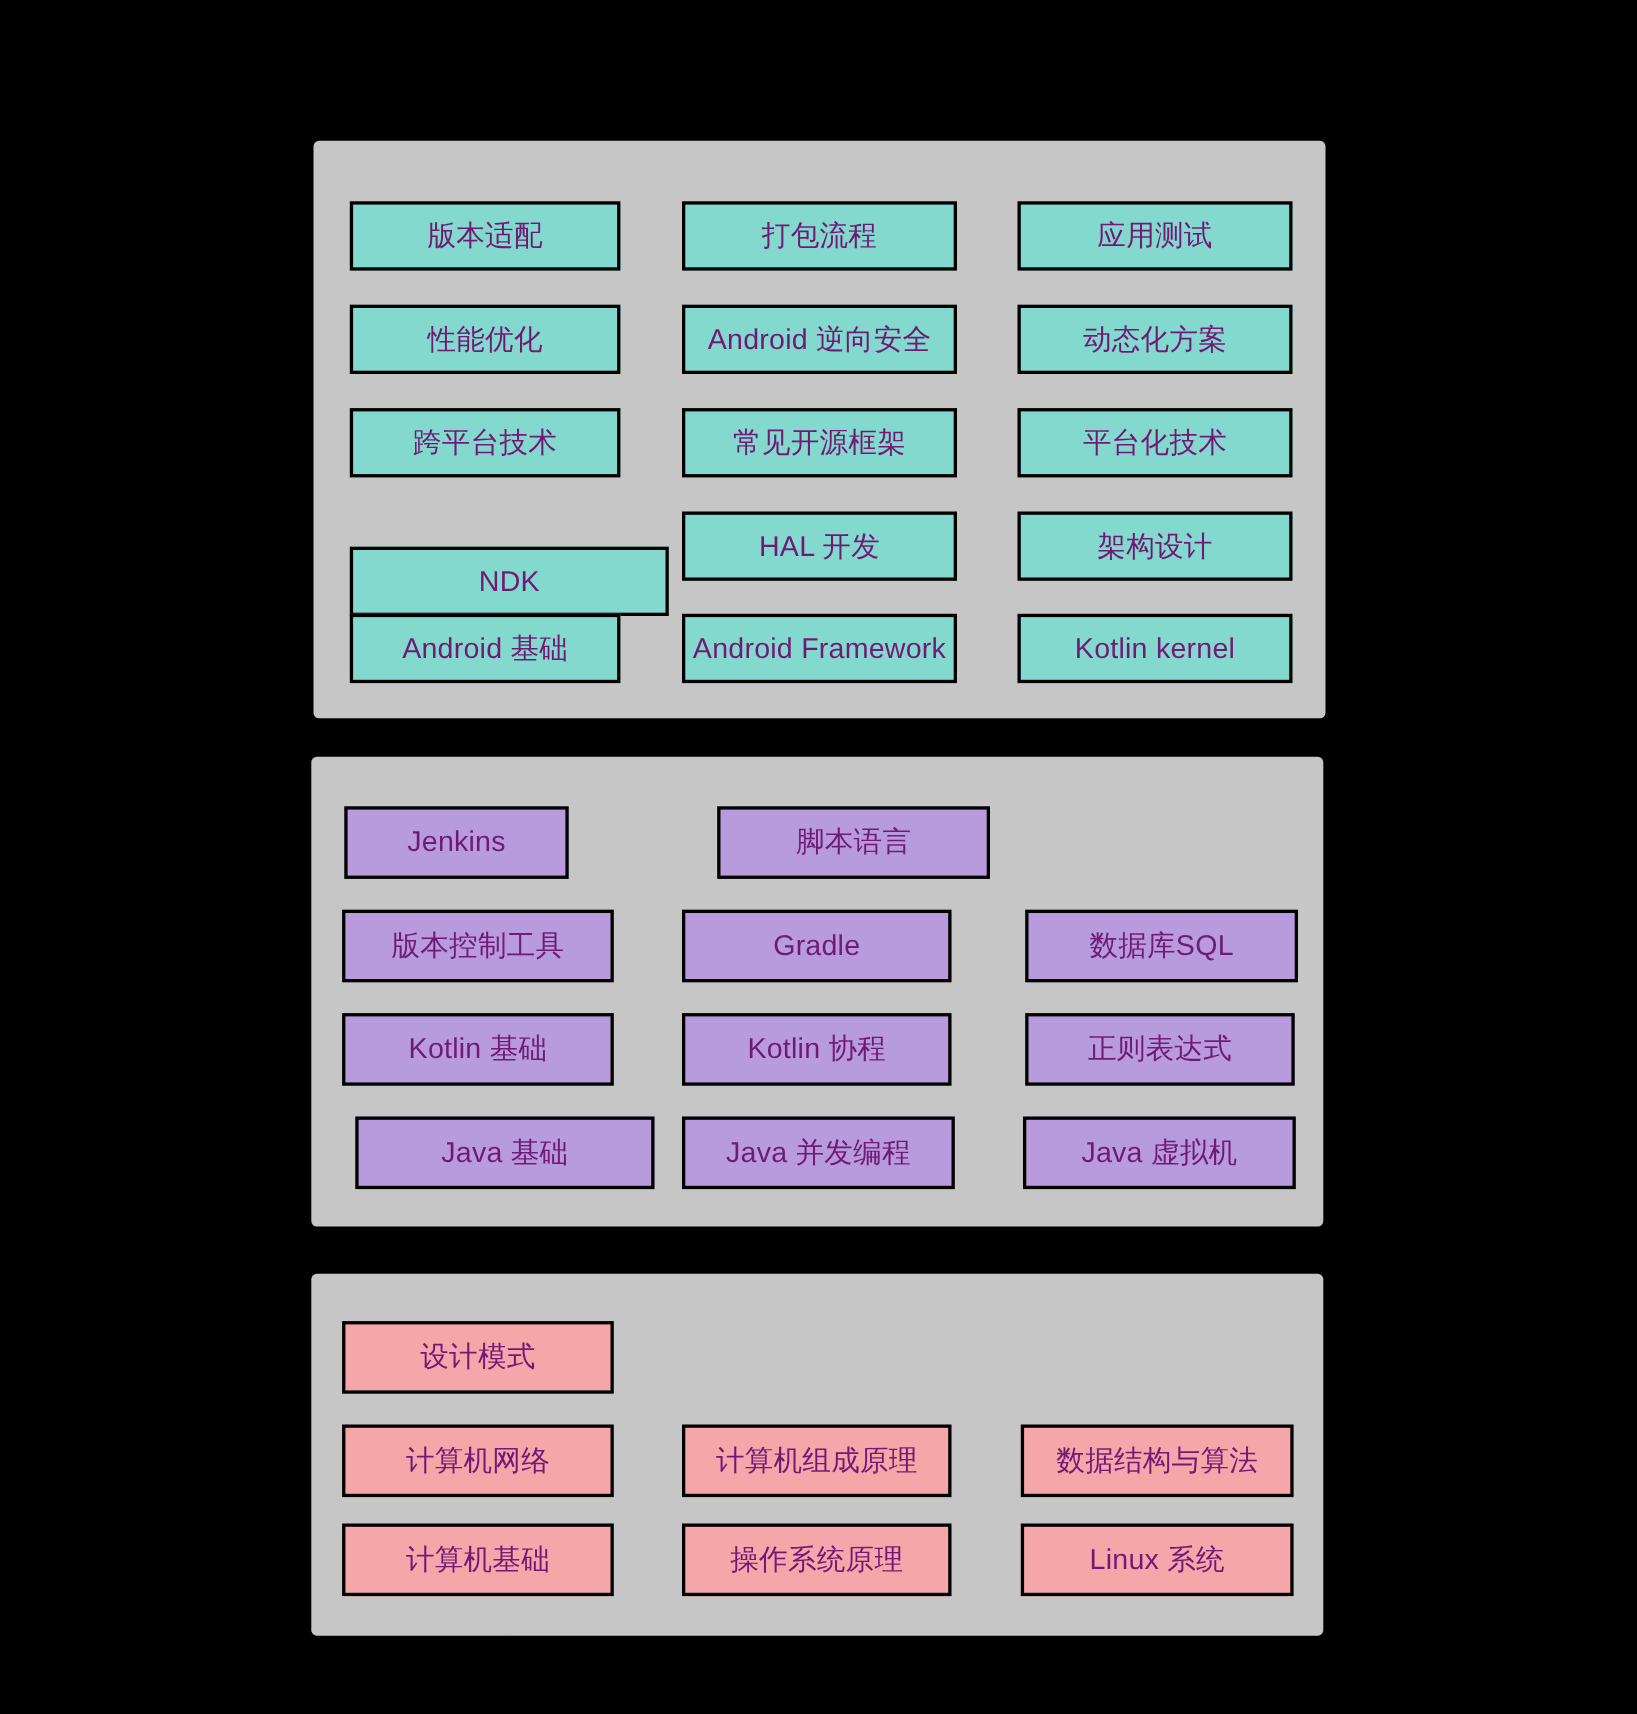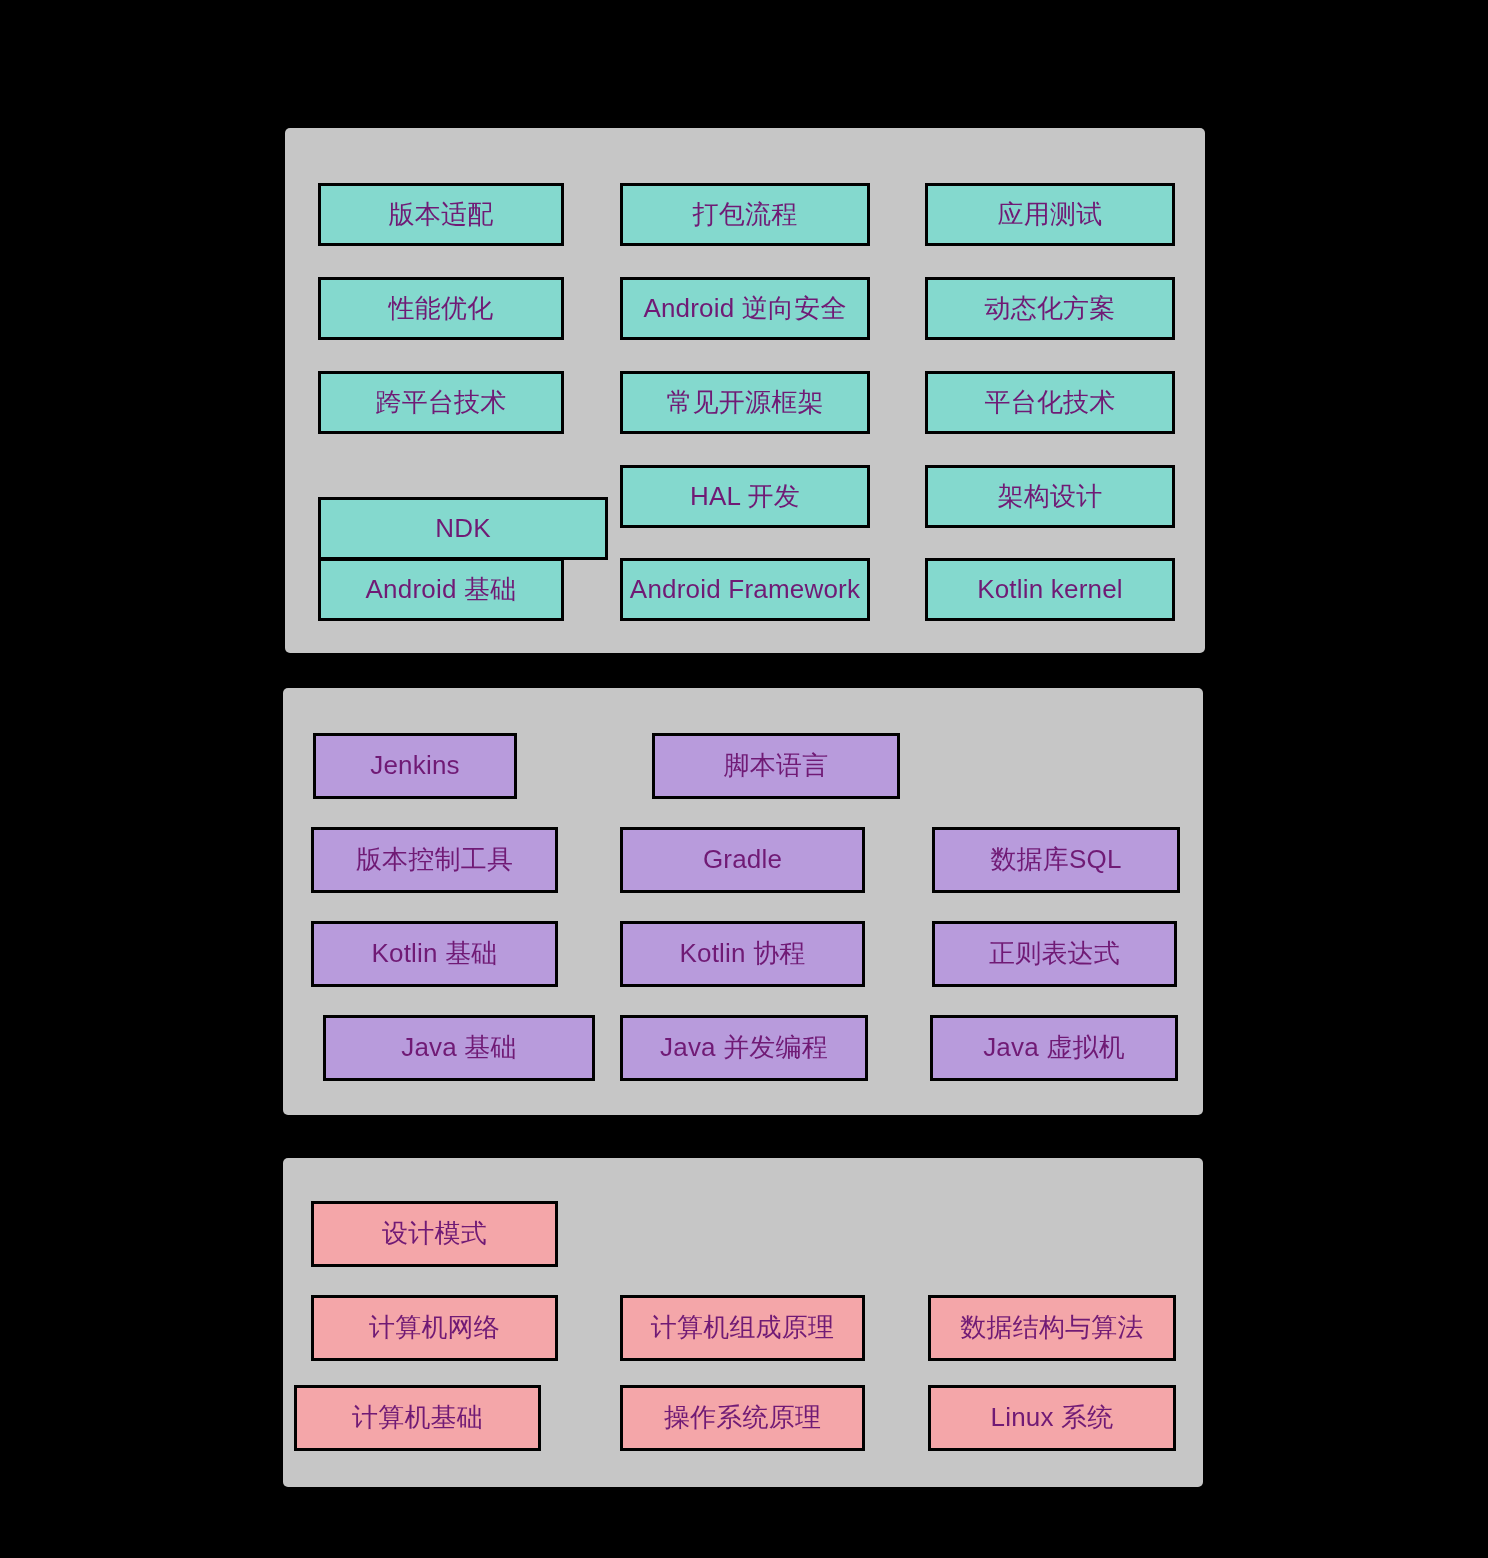--- a/index.html
+++ b/index.html
@@ -77,16 +77,16 @@
     <div class="node purple" style="left: 620px; top: 921px; width: 245px; height: 66px; background: rgb(184, 155, 220); border-color: rgb(0, 0, 0);">Kotlin 协程</div>
     <div class="node purple" style="left: 932px; top: 921px; width: 245px; height: 66px; background: rgb(184, 155, 220); border-color: rgb(0, 0, 0);">正则表达式</div>
     <div class="node purple" style="left: 311px; top: 1015px; width: 272px; height: 66px; background: rgb(184, 155, 220); border-color: rgb(0, 0, 0); margin-left: 12px;">Java 基础</div>
     <div class="node purple" style="left: 620px; top: 1015px; width: 248px; height: 66px; background: rgb(184, 155, 220); border-color: rgb(0, 0, 0);">Java 并发编程</div>
     <div class="node purple" style="left: 930px; top: 1015px; width: 248px; height: 66px; background: rgb(184, 155, 220); border-color: rgb(0, 0, 0);">Java 虚拟机</div>
     <div class="group" style="left: 283px; top: 1158px; width: 920px; height: 329px; background: rgb(198, 198, 198);"></div>
     <div class="node pink" style="left: 311px; top: 1201px; width: 247px; height: 66px; background: rgb(244, 166, 169); border-color: rgb(0, 0, 0);">设计模式</div>
     <div class="node pink" style="left: 311px; top: 1295px; width: 247px; height: 66px; background: rgb(244, 166, 169); border-color: rgb(0, 0, 0);">计算机网络</div>
     <div class="node pink" style="left: 620px; top: 1295px; width: 245px; height: 66px; background: rgb(244, 166, 169); border-color: rgb(0, 0, 0);">计算机组成原理</div>
     <div class="node pink" style="left: 928px; top: 1295px; width: 248px; height: 66px; background: rgb(244, 166, 169); border-color: rgb(0, 0, 0);">数据结构与算法</div>
-    <div class="node pink" style="left: 294px; top: 1385px; width: 247px; height: 66px; background: rgb(244, 166, 169); border-color: rgb(0, 0, 0);">计算机基础</div>
+    <div class="node pink" style="left: 311px; top: 1385px; width: 247px; height: 66px; background: rgb(244, 166, 169); border-color: rgb(0, 0, 0);">计算机基础</div>
     <div class="node pink" style="left: 620px; top: 1385px; width: 245px; height: 66px; background: rgb(244, 166, 169); border-color: rgb(0, 0, 0);">操作系统原理</div>
     <div class="node pink" style="left: 928px; top: 1385px; width: 248px; height: 66px; background: rgb(244, 166, 169); border-color: rgb(0, 0, 0);">Linux 系统</div>
   </div>
 
 </body></html>

